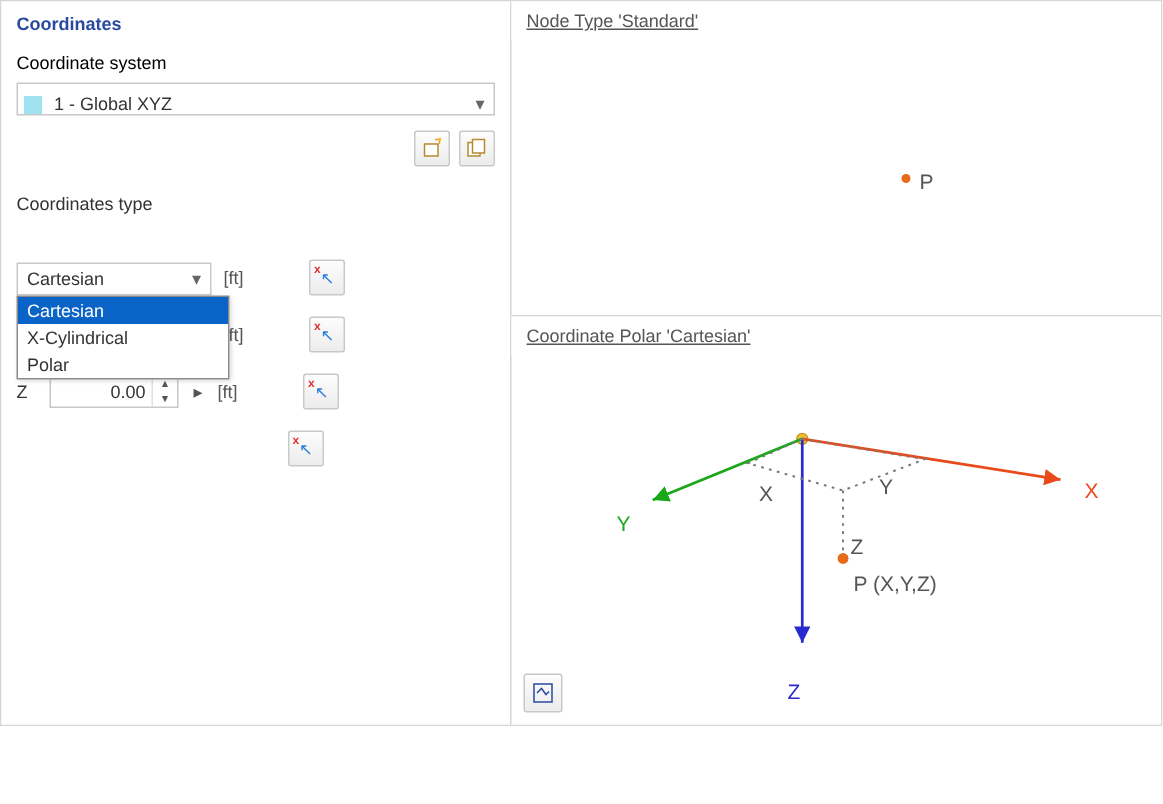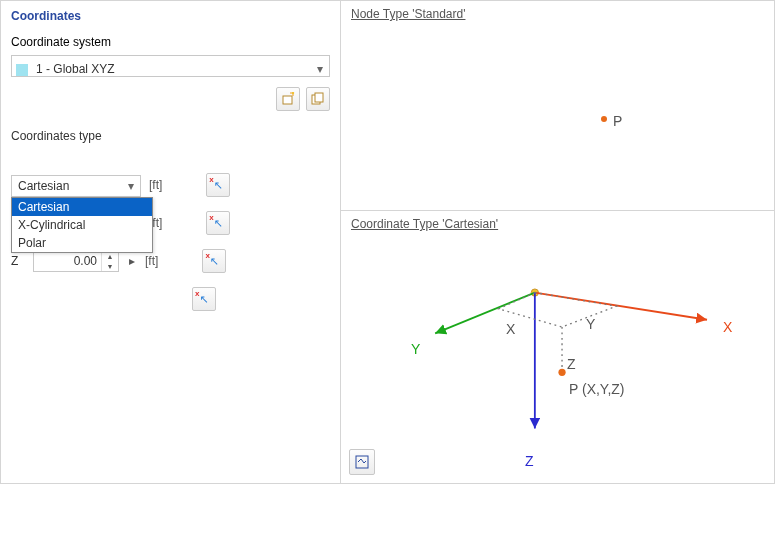--- a/index.html
+++ b/index.html
@@ -338,21 +338,21 @@
   </div>
 
   <div class="right-panel">
     <div class="preview-block">
       <div class="preview-title">Node Type 'Standard'</div>
       <div class="p-dot1"></div>
       <div class="p-label1">P</div>
     </div>
 
     <div class="diagram-wrap">
-      <div class="preview-title">Coordinate Type 'Cartesian'</div>
+      <div class="preview-title">Coordinate Polar 'Cartesian'</div>
 
       <svg class="diagram-svg" viewBox="0 0 430 300">
         <defs>
           <marker id="arrX" markerWidth="8" markerHeight="8" refX="6" refY="3" orient="auto">
             <path d="M0,0 L6,3 L0,6 Z" fill="#e84a1a"></path>
           </marker>
           <marker id="arrY" markerWidth="8" markerHeight="8" refX="6" refY="3" orient="auto">
             <path d="M0,0 L6,3 L0,6 Z" fill="#1aa81a"></path>
           </marker>
           <marker id="arrZ" markerWidth="8" markerHeight="8" refX="6" refY="3" orient="auto">

